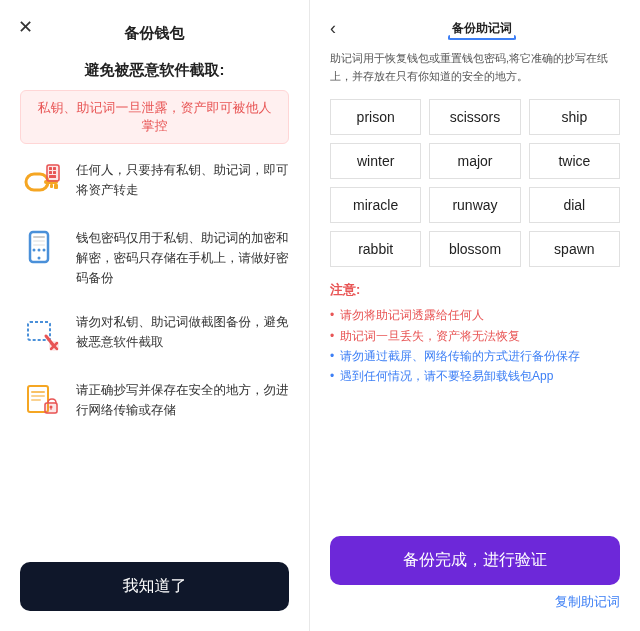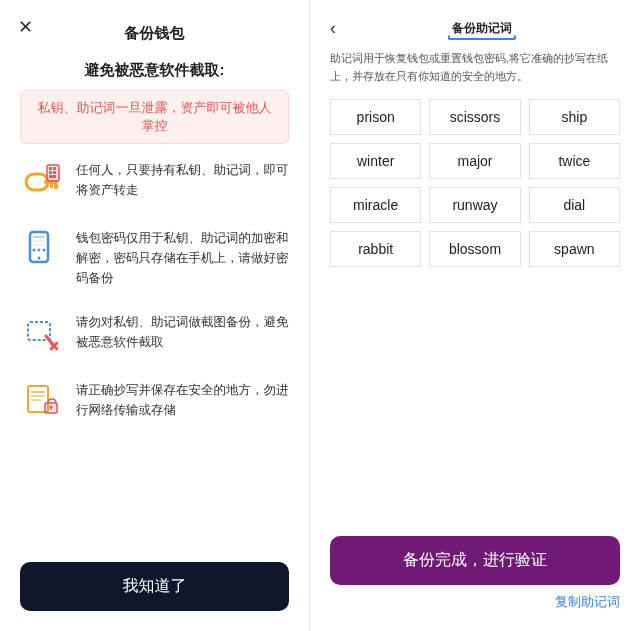--- a/index.html
+++ b/index.html
@@ -216,21 +216,21 @@
 
     .notes-list li.blue {
       color: #3d7ff5;
     }
     .notes-list li.blue::before {
       color: #3d7ff5;
     }
 
     .right-action-btn {
       width: 100%;
-      background: #701a75;
+      background: #6d28d9;
       color: #fff;
       border: none;
       border-radius: 10px;
       padding: 14px 0;
       font-size: 16px;
       font-weight: 500;
       cursor: pointer;
       text-align: center;
       margin-top: auto;
       margin-bottom: 8px;
@@ -346,16 +346,26 @@
       <div class="word-cell">major</div>
       <div class="word-cell">twice</div>
       <div class="word-cell">miracle</div>
       <div class="word-cell">runway</div>
       <div class="word-cell">dial</div>
       <div class="word-cell">rabbit</div>
       <div class="word-cell">blossom</div>
       <div class="word-cell">spawn</div>
     </div>
 
+  <div class="notes-section">
+    <div class="notes-title">注意:</div>
+    <ul class="notes-list">
+
+    <li>请勿将助记词透露给任何人</li>
+        <li>助记词一旦丢失，资产将无法恢复</li>
+        <li class="blue">请勿通过截屏、网络传输的方式进行备份保存</li>
+        <li class="blue">遇到任何情况，请不要轻易卸载钱包App</li>
+      </ul>
+  </div>
 
   <button class="right-action-btn">备份完成，进行验证</button>
   <div class="copy-link">复制助记词</div>
 </div>
 
 </body></html>

